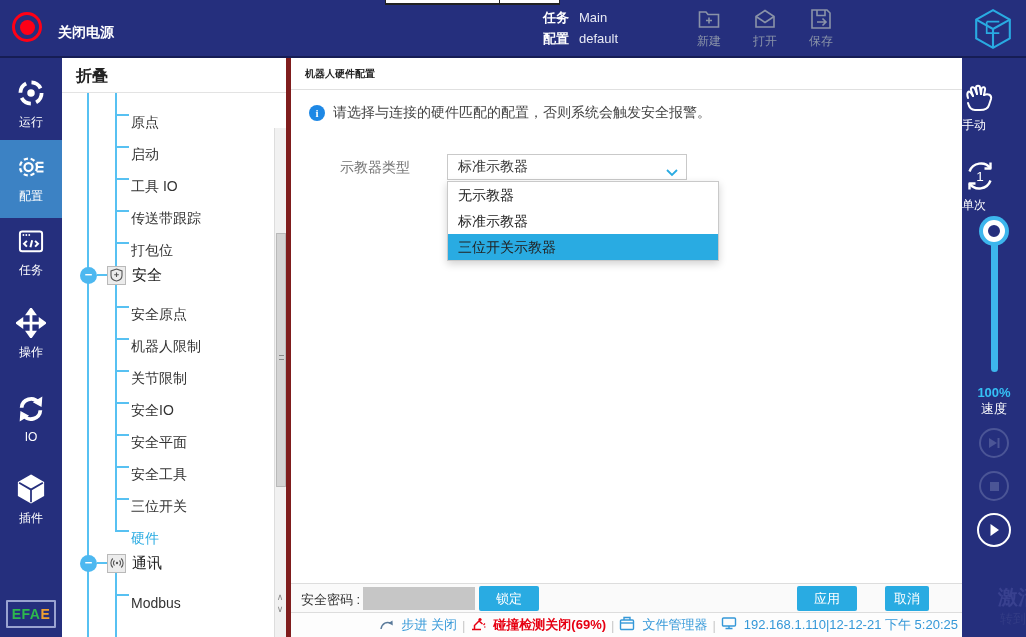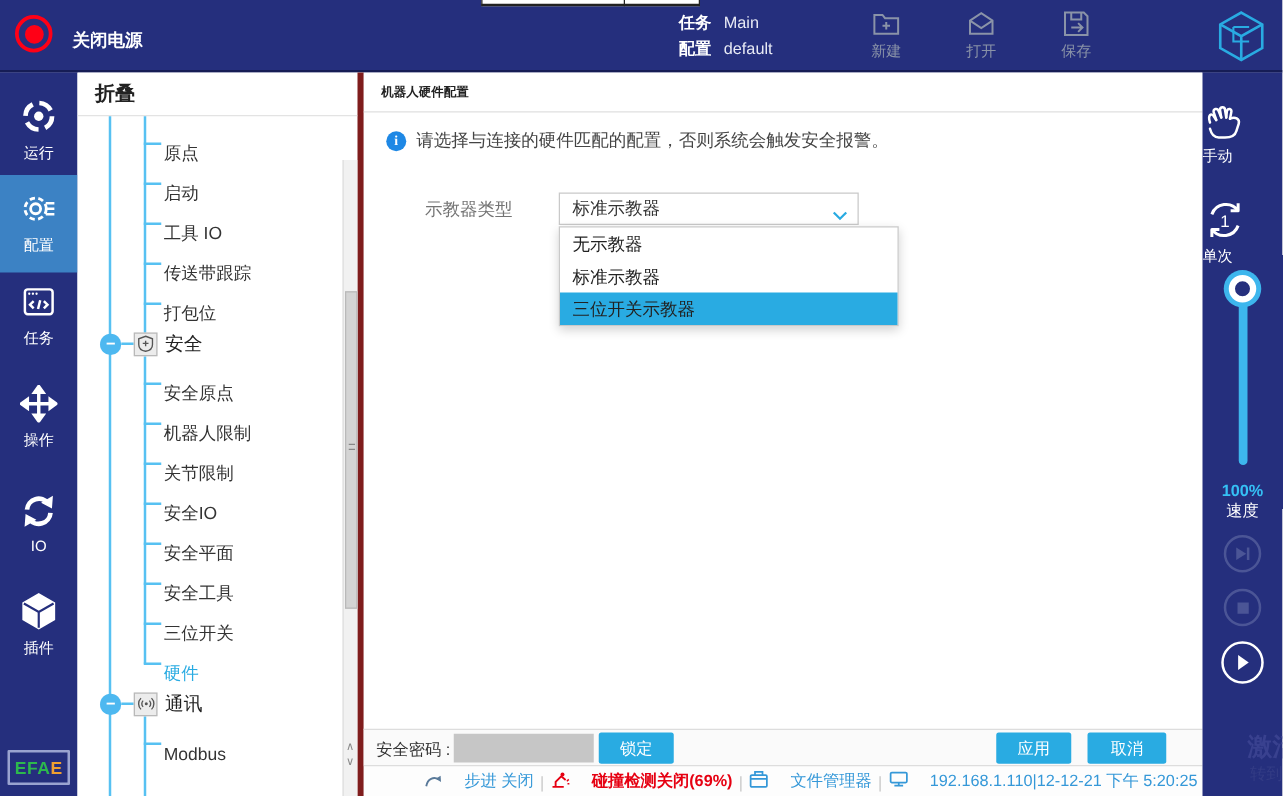--- a/index.html
+++ b/index.html
@@ -9,21 +9,21 @@
   
   .topbar { position:absolute; left:0; top:0; width:1026px; height:58px; background:#252f7d; border-bottom:2px solid #161d55; }
   .power-wrap { position:absolute; left:12px; top:12px; display:flex; align-items:flex-end; gap:16px; }
   .power-btn { width:30px; height:30px; border-radius:50%; border:3px solid #ff0016; display:flex; align-items:center; justify-content:center; background:transparent; }
   .power-btn .dot { width:15px; height:15px; border-radius:50%; background:#ff0016; }
   .power-label { color:#fff; font-size:14px; font-weight:bold; }
   .task-block { position:absolute; left:543px; top:7px; color:#fff; font-size:13px; line-height:21px; }
   .task-block .row { display:flex; gap:10px; }
   .task-block .lbl { font-weight:bold; }
   .task-block .val { color:#e8eaf5; }
-  .tb-tools { position:absolute; left:695px; top:7px; display:flex; gap:48px;align-items:center; }
+  .tb-tools { position:absolute; left:695px; top:7px; display:flex; gap:28px;align-items:center; }
   .tb-tool { display:flex; flex-direction:column; align-items:center; color:#8a93a8; font-size:12px; gap:2px; }
   .tb-tool svg { display:block; }
   .brand-logo { position:absolute; left:972px; top:8px; }
   .top-strip { position:absolute; left:385px; top:0; width:175px; height:5px; background:#fff; border-bottom:2px solid #222; border-left:1px solid #222; border-right:1px solid #222; }
   .top-strip i { position:absolute; left:113px; top:0; width:1px; height:5px; background:#222; }
 
   
   .lsidebar { position:absolute; left:0; top:58px; width:62px; height:579px; background:#252f7d; }
   .side-item { position:absolute; left:0; width:62px; text-align:center; color:#fff; font-size:12px; }
   .side-item .ic { display:block; margin:0 auto 3px; }
@@ -61,25 +61,25 @@
   .dd-chevron { position:absolute; right:8px; top:9px; }
   .dd-list { position:absolute; left:156px; top:123px; width:272px; background:#fff; border:1px solid #c9c9c9; box-shadow:0 3px 8px rgba(0,0,0,.18); z-index:5; }
   .dd-opt { height:26px; line-height:26px; padding-left:10px; font-size:14px; color:#222; }
   .dd-opt.hl { background:#29abe2; }
   .main-footer { position:absolute; left:0; top:525px; width:671px; height:29px; background:#fafafa; border-top:1px solid #ddd; }
   .pw-label { position:absolute; left:10px; top:7px; font-size:13px; color:#333; }
   .pw-input { position:absolute; left:72px; top:3px; width:112px; height:23px; background:#c6c6c6; border:none; }
   .btn { position:absolute; top:2px; height:25px; background:#29abe2; color:#fff; border:none; font-size:13px; text-align:center; line-height:25px; border-radius:2px; }
   .btn-lock { left:188px; width:60px; }
   .btn-apply { left:506px; width:60px; }
-  .btn-cancel { left:579px; width:63px;font-family:Liberation Serif, serif; }
+  .btn-cancel { left:594px; width:44px;font-family:Liberation Serif, serif; }
 
   
   .statusbar { position:absolute; left:291px; top:612px; width:671px; height:25px; background:#fdfdfd; border-top:1px solid #ddd; display:flex; align-items:center; justify-content:flex-end; padding-right:4px; font-size:13px; gap:5px; }
-  .st-item { display:flex; align-items:center; gap:17px; font-weight:500; }
+  .st-item { display:flex; align-items:center; gap:7px; font-weight:500; }
   .st-blue { color:#3598d8; } .st-red { color:#e60012; font-weight:bold; }
   .st-sep { color:#c9c9c9; }
 
   
   .rsidebar { position:absolute; left:962px; top:58px; width:64px; height:579px; background:#252f7d; overflow:hidden; }
   .r-item { position:absolute; width:64px; text-align:left; color:#fff; font-size:12px; }
   .slider-track { position:absolute; left:29px; top:176px; width:7px; height:138px; background:#3db6ed; border-radius:4px; }
   .slider-knob { position:absolute; left:21px; top:162px; width:22px; height:22px; border-radius:50%; background:#252f7d; border:5px solid #fff; box-shadow:0 0 0 4px #3db6ed; }
   .speed-val { position:absolute; left:0; top:327px; width:64px; text-align:center; color:#35c0f5; font-size:13px; font-weight:bold; }
   .speed-lbl { position:absolute; left:0; top:342px; width:64px; text-align:center; color:#fff; font-size:13px; }

